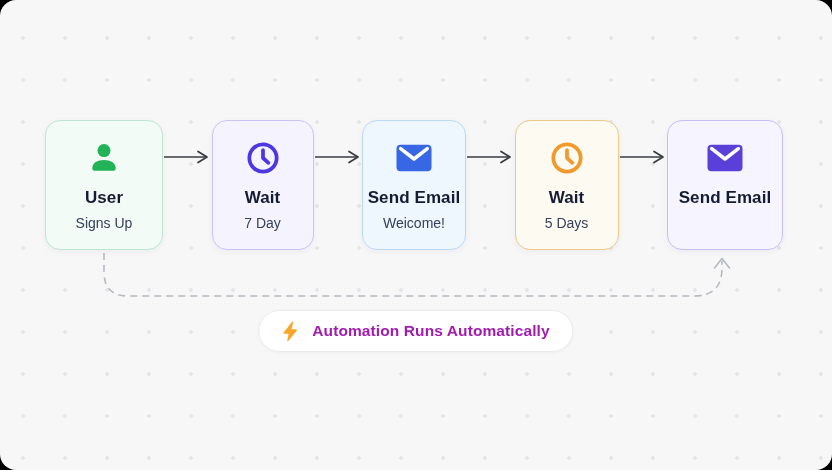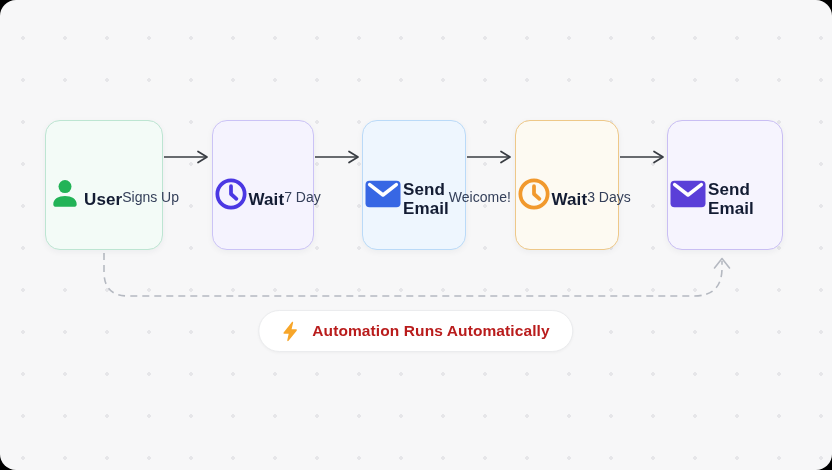--- a/index.html
+++ b/index.html
@@ -25,21 +25,21 @@
   
   .flow-row {
     position: absolute; left: 45px; top: 120px;
     width: 738px; height: 130px;
     display: flex; align-items: stretch;
   }
   .card {
     height: 130px;
     border-radius: 15px;
     border: 1px solid transparent;
-    display: flex; flex-direction: row; align-items: center;
+    display: flex; flex-direction: column; align-items: center;
     padding-top: 18px;
     box-shadow: 0 2px 6px rgba(25, 35, 65, 0.05);
   }
   .card-1 { width: 118px; background: #f3fbf7; border-color: #bde5d2; }
   .card-2 { width: 102px; background: #f5f3fe; border-color: #cbc3f6; }
   .card-3 { width: 104px; background: #eef6fe; border-color: #badaf8; }
   .card-4 { width: 104px; background: #fdfaf2; border-color: #eec889; }
   .card-5 { width: 116px; background: #f6f4fe; border-color: #c9bef3; }
 
   .icon-wrap { height: 38px; display: flex; align-items: center; justify-content: center; }
@@ -67,21 +67,21 @@
     background: #ffffff;
     border: 1px solid #ebecee;
     border-radius: 21px;
     display: flex; align-items: center;
     gap: 13px;
     padding: 0 23px 0 21px;
     box-shadow: 0 1px 3px rgba(0,0,0,0.04);
     white-space: nowrap;
   }
   .pill-label {
-    font-size: 15.5px; font-weight: 600; color: #b91c1c;
+    font-size: 15.5px; font-weight: 600; color: #a21caf;
     letter-spacing: 0.1px;
   }
 </style>
 </head>
 <body>
 
 <div class="canvas">
 
   <svg class="loop-connector" width="832" height="470" viewBox="0 0 832 470" fill="none" xmlns="http://www.w3.org/2000/svg">
     <path d="M104 253 V272 Q104 296 128 296 H694 Q722 296 722 268 V261" stroke="#b5b9c1" stroke-width="1.6" stroke-dasharray="7 5" fill="none"></path>
@@ -145,21 +145,21 @@
     </div>
 
     <div class="card card-4">
       <div class="icon-wrap">
         <svg width="36" height="36" viewBox="0 0 24 24" fill="none" xmlns="http://www.w3.org/2000/svg">
           <circle cx="12" cy="12" r="9.1" stroke="#f1992d" stroke-width="2.5"></circle>
           <path d="M12 6.8 V12 L15.6 15.2" stroke="#f1992d" stroke-width="2.5" stroke-linecap="round" stroke-linejoin="round"></path>
         </svg>
       </div>
       <div class="card-title">Wait</div>
-      <div class="card-subtitle">3 Days</div>
+      <div class="card-subtitle">5 Days</div>
     </div>
 
     <div class="arrow-cell">
       <svg width="48" height="14" viewBox="0 0 48 14" fill="none" xmlns="http://www.w3.org/2000/svg">
         <line x1="1" y1="7" x2="43" y2="7" stroke="#383c42" stroke-width="1.7"></line>
         <path d="M35 1.5 L44 7 L35 12.5" stroke="#383c42" stroke-width="1.7" fill="none" stroke-linecap="round" stroke-linejoin="round"></path>
       </svg>
     </div>
 
     <div class="card card-5">

